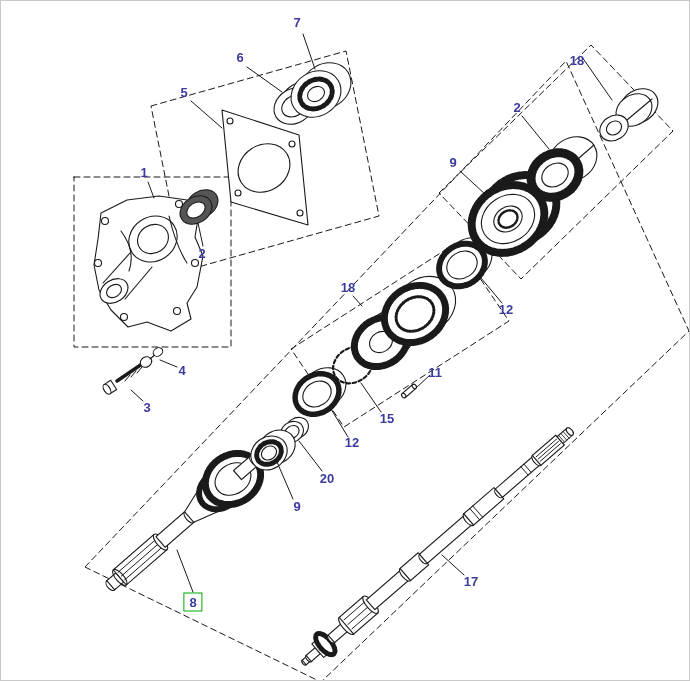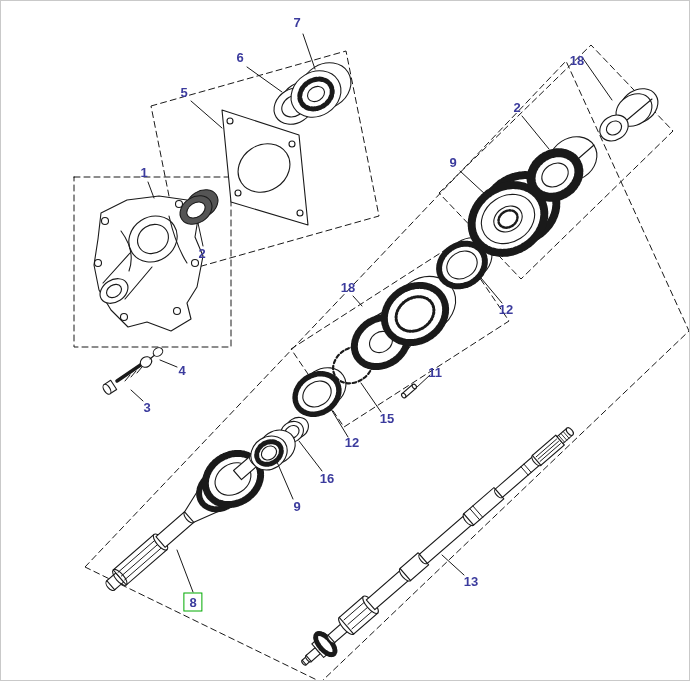--- a/index.html
+++ b/index.html
@@ -285,19 +285,19 @@
   <div class="lbl" style="left:181px;top:369px">4</div>
   <div class="lbl" style="left:146px;top:406px">3</div>
   <div class="lbl" style="left:576px;top:59px">18</div>
   <div class="lbl" style="left:516px;top:106px">2</div>
   <div class="lbl" style="left:452px;top:161px">9</div>
   <div class="lbl" style="left:347px;top:286px">18</div>
   <div class="lbl" style="left:505px;top:308px">12</div>
   <div class="lbl" style="left:434px;top:371px">11</div>
   <div class="lbl" style="left:386px;top:417px">15</div>
   <div class="lbl" style="left:351px;top:441px">12</div>
-  <div class="lbl" style="left:326px;top:477px">16</div>
+  <div class="lbl" style="left:326px;top:477px">20</div>
   <div class="lbl" style="left:296px;top:505px">9</div>
   <div class="lbl hl" style="left:192px;top:601px">8</div>
-  <div class="lbl" style="left:470px;top:580px">13</div>
+  <div class="lbl" style="left:470px;top:580px">17</div>
 </div>
 
 </div>
 
 </body></html>

